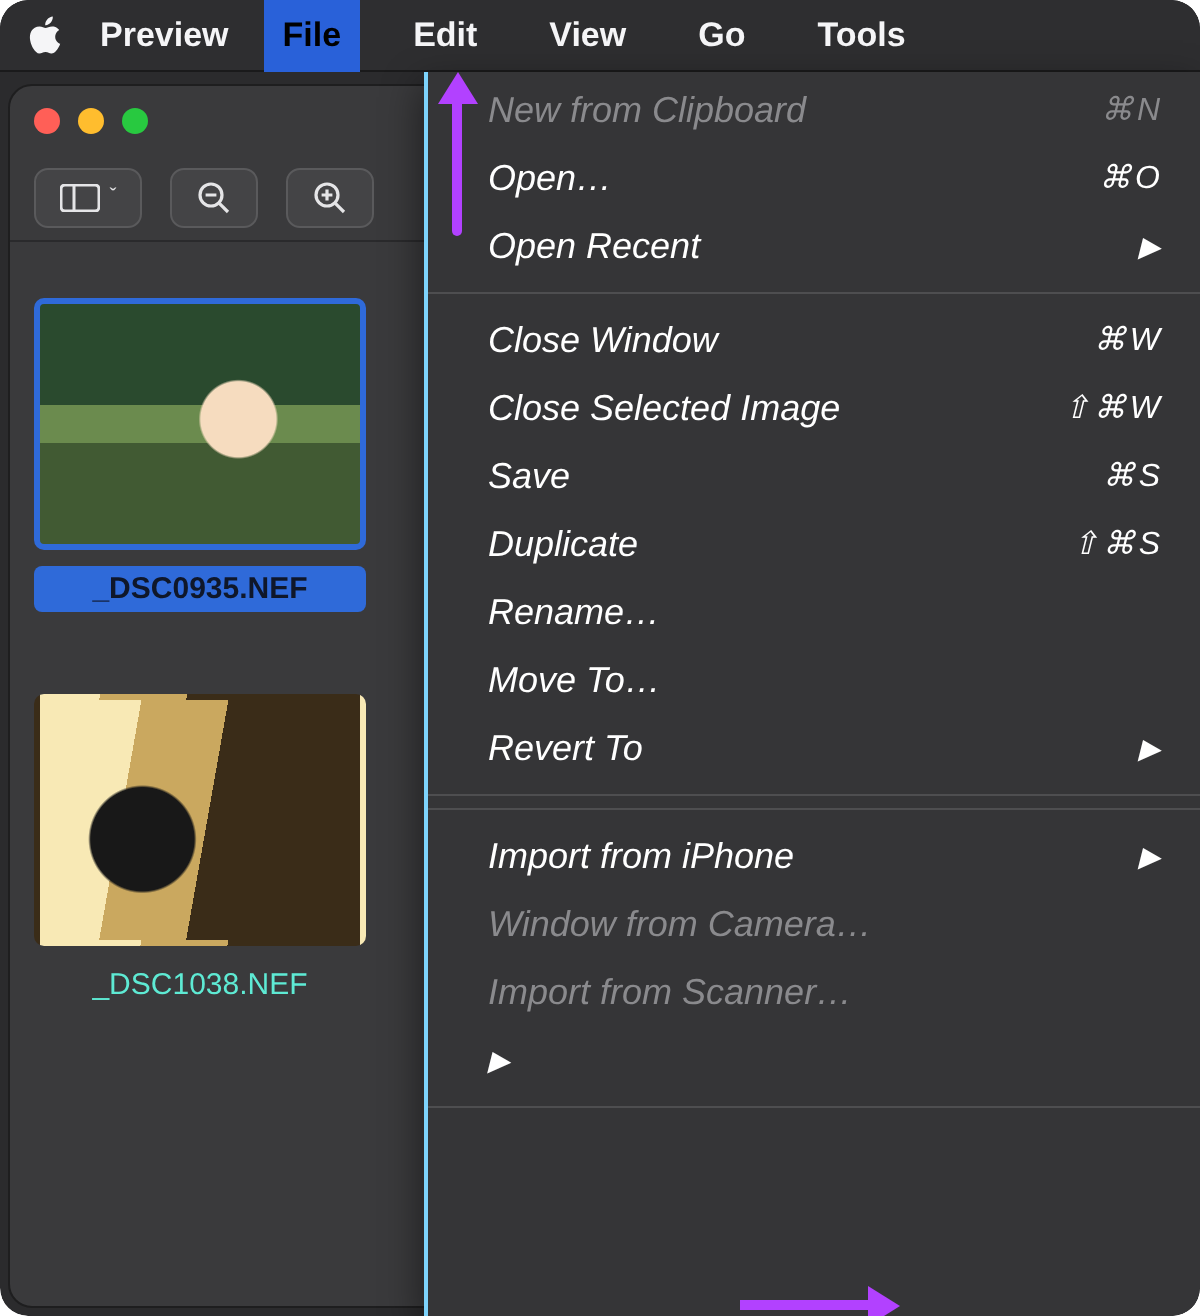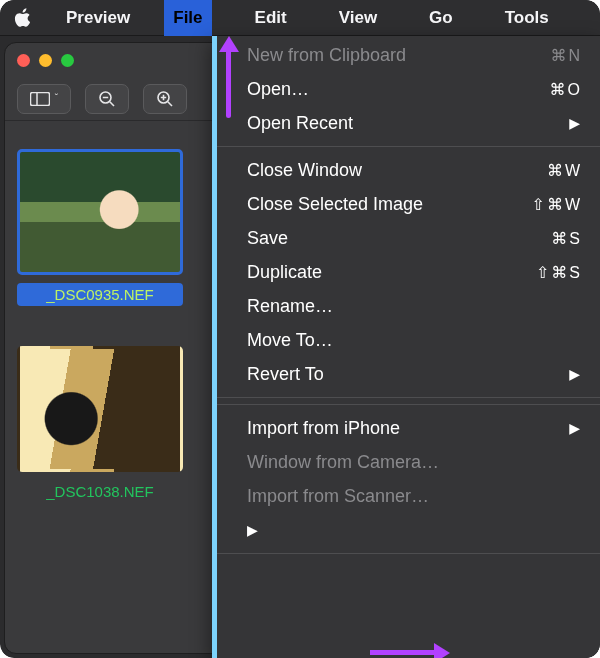--- a/index.html
+++ b/index.html
@@ -16,21 +16,21 @@
     position: relative;
     border-radius: 14px;
     overflow: hidden;
   }
   
   .menubar {
     position: absolute; left:0; top:0; right:0; height:36px;
     background: #2e2e30;
     display: flex; align-items: center;
     padding: 0 14px;
-    gap: 34px;
+    gap: 18px;
     font-size: 17px; font-weight: 600;
     color: #f5f5f7;
     border-bottom: 1px solid #1a1a1b;
   }
   .menubar .apple { font-size: 19px; }
   .menubar .app-name { font-weight: 700; }
   .menubar .menu { padding: 0 9px; height:36px; display:flex; align-items:center; border-radius:0; cursor:default; }
   .menubar .menu.open { background: #2961d9; color:#000000; }
   
   .sidebar-window {
@@ -63,44 +63,45 @@
     padding:28px 12px 0 12px;
     display:flex; flex-direction:column; gap:36px;
   }
   .thumb { width:166px; }
   .thumb-img {
     width:166px; height:126px; border-radius:5px; border:3px solid transparent;
     display:block;
   }
   .thumb.selected .thumb-img { border-color:#2f6ad9; }
   .thumb-label {
-    margin-top:8px; text-align:center; font-size:15px; color:#22c55e;
+    margin-top:8px; text-align:center; font-size:15px; color:#5eead4;
     padding:3px 6px; border-radius:4px; display:inline-block; width:100%;
     white-space:nowrap; overflow:hidden;
   }
-  .thumb.selected .thumb-label { background:#2f6ad9; color:#bef264; }
+  .thumb.selected .thumb-label { background:#2f6ad9; color:#0f172a;font-weight:bold; }
   
   .photo1 { background:
       radial-gradient(circle at 62% 48%, #f6dcbf 0 16%, transparent 17%),
       linear-gradient(180deg,#2a4a2e 0 42%, #6b8b4e 42% 58%, #415a33 58% 100%);
   }
   .photo2 { background:
       radial-gradient(circle at 32% 58%, #181818 0 20%, transparent 21%),
       linear-gradient(100deg,#f8e9b5 0 28%, #caa85f 28% 52%, #3a2c18 52% 100%);
   }
   
   .dropdown {
     position:absolute; top:36px; left:212px; right:0;
     background:#353537;
-    border-left:5px solid #7dd3fc;
+    border-left:2px solid #7dd3fc;
     color:#fff;
     font-size:18px;
     padding-top:2px;
     height:622px;
     box-shadow:-2px 6px 18px rgba(0,0,0,.45);
+    font-style:italic;
   }
   .menu-row {
     height:34px; display:flex; align-items:center;
     padding:0 18px 0 30px;
     justify-content:space-between;
     cursor:default;
   }
   .menu-row.highlight { background:#2961d9; }
   .menu-row.disabled { color:#8a8a8d; }
   .menu-row .label { white-space:nowrap; }

